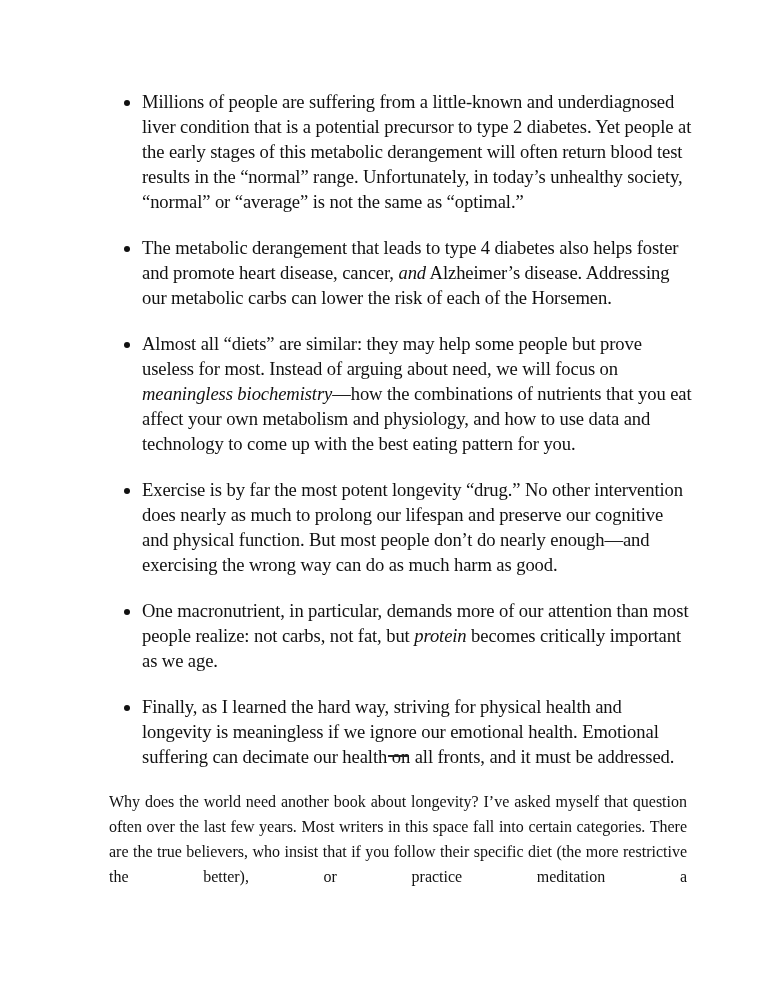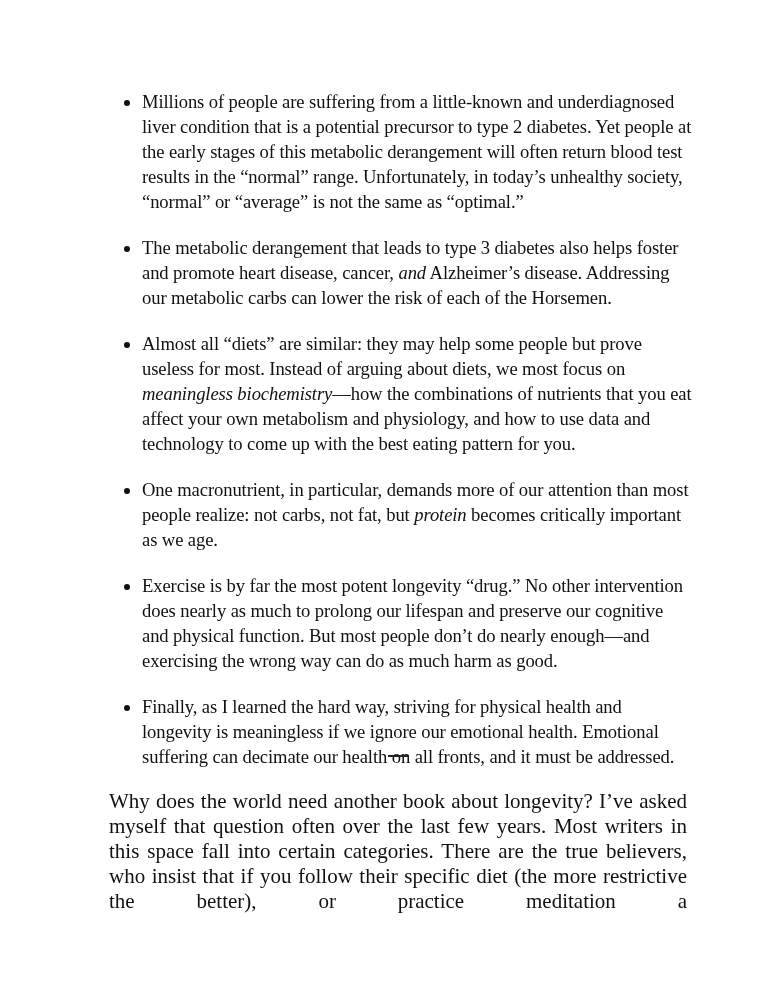--- a/index.html
+++ b/index.html
@@ -55,21 +55,21 @@
       width: 21px;
       height: 2px;
       background: #222222;
     }
     .body-para {
       position: absolute;
       left: 97px;
       top: 789px;
       width: 578px;
       margin: 0;
-      font-size: 21px;
+      font-size: 16px;
       line-height: 25px;
       text-align: justify;
       text-align-last: justify;
     }
     .page-number {
       position: absolute;
       left: 0;
       width: 773px;
       top: 942px;
       text-align: center;
@@ -81,33 +81,33 @@
 <body>
 
 <div class="page">
   <ul class="bullets">
     <li class="bullet-item">
       <span class="bullet-dot"></span>
       <span>Millions of people are suffering from a little-known and underdiagnosed liver condition that is a potential precursor to type 2 diabetes. Yet people at the early stages of this metabolic derangement will often return blood test results in the “normal” range. Unfortunately, in today’s unhealthy society, “normal” or “average” is not the same as “optimal.”</span>
     </li>
     <li class="bullet-item">
       <span class="bullet-dot"></span>
-      <span>The metabolic derangement that leads to type 3 diabetes also helps foster and promote heart disease, cancer, </span><em>and</em><span> Alzheimer’s disease. Addressing our metabolic carbs can lower the risk of each of the Horsemen.</span>
+      <span>The metabolic derangement that leads to type 4 diabetes also helps foster and promote heart disease, cancer, </span><em>and</em><span> Alzheimer’s disease. Addressing our metabolic carbs can lower the risk of each of the Horsemen.</span>
     </li>
     <li class="bullet-item">
       <span class="bullet-dot"></span>
-      <span>Almost all “diets” are similar: they may help some people but prove useless for most. Instead of arguing about diets, we most focus on </span><em>meaningless biochemistry</em><span>—how the combinations of nutrients that you eat affect your own metabolism and physiology, and how to use data and technology to come up with the best eating pattern for you.</span>
+      <span>Almost all “diets” are similar: they may help some people but prove useless for most. Instead of arguing about need, we will focus on </span><em>meaningless biochemistry</em><span>—how the combinations of nutrients that you eat affect your own metabolism and physiology, and how to use data and technology to come up with the best eating pattern for you.</span>
+    </li>
+    <li class="bullet-item">
+      <span class="bullet-dot"></span>
+      <span>Exercise is by far the most potent longevity “drug.” No other intervention does nearly as much to prolong our lifespan and preserve our cognitive and physical function. But most people don’t do nearly enough—and exercising the wrong way can do as much harm as good.</span>
     </li>
     <li class="bullet-item">
       <span class="bullet-dot"></span>
       <span>One macronutrient, in particular, demands more of our attention than most people realize: not carbs, not fat, but </span><em>protein</em><span> becomes critically important as we age.</span>
-    </li>
-    <li class="bullet-item">
-      <span class="bullet-dot"></span>
-      <span>Exercise is by far the most potent longevity “drug.” No other intervention does nearly as much to prolong our lifespan and preserve our cognitive and physical function. But most people don’t do nearly enough—and exercising the wrong way can do as much harm as good.</span>
     </li>
     <li class="bullet-item">
       <span class="bullet-dot"></span>
       <span>Finally, as I learned the hard way, striving for physical health and longevity is meaningless if we ignore our emotional health. Emotional suffering can decimate our health on all fronts, and it must be addressed.</span>
     </li>
   </ul>
 
   <div class="separator"></div>
 
   <p class="body-para">Why does the world need another book about longevity? I’ve asked myself that question often over the last few years. Most writers in this space fall into certain categories. There are the true believers, who insist that if you follow their specific diet (the more restrictive the better), or practice meditation a</p>

